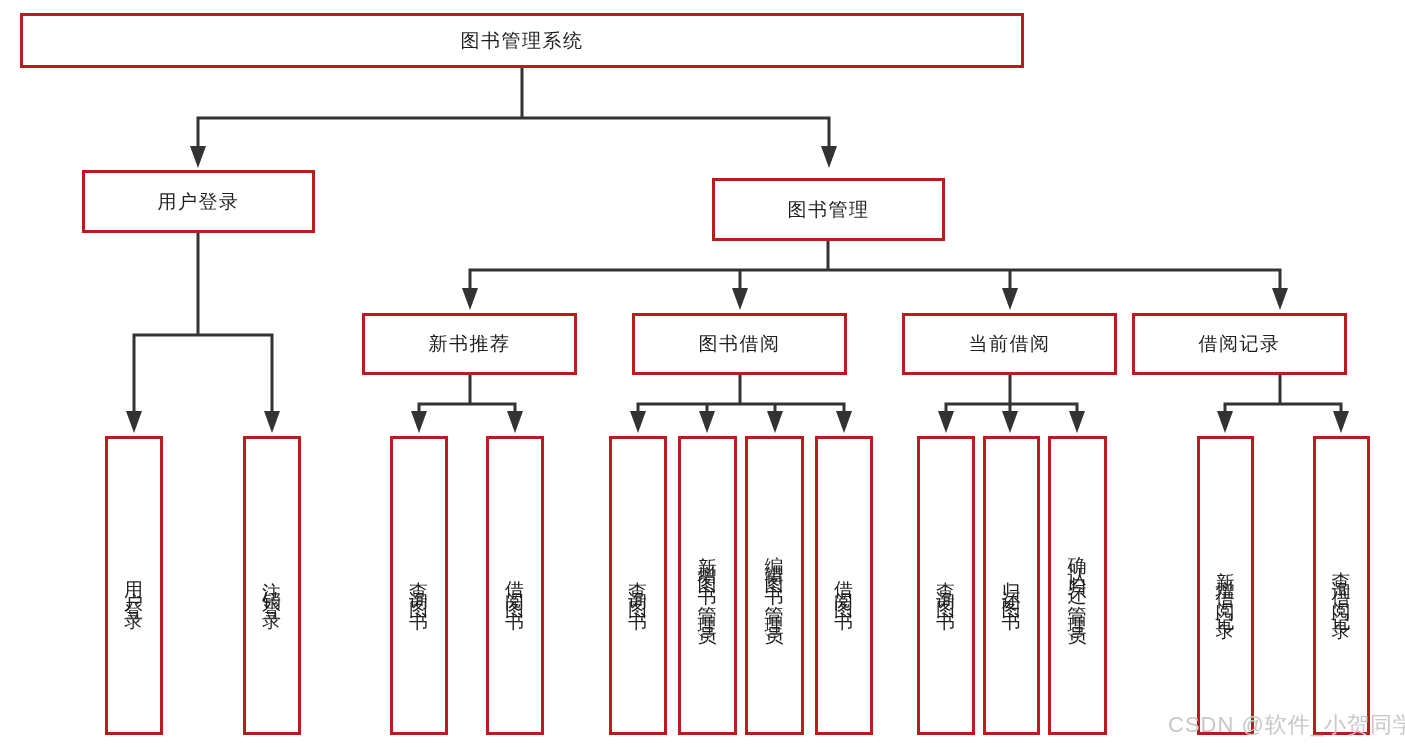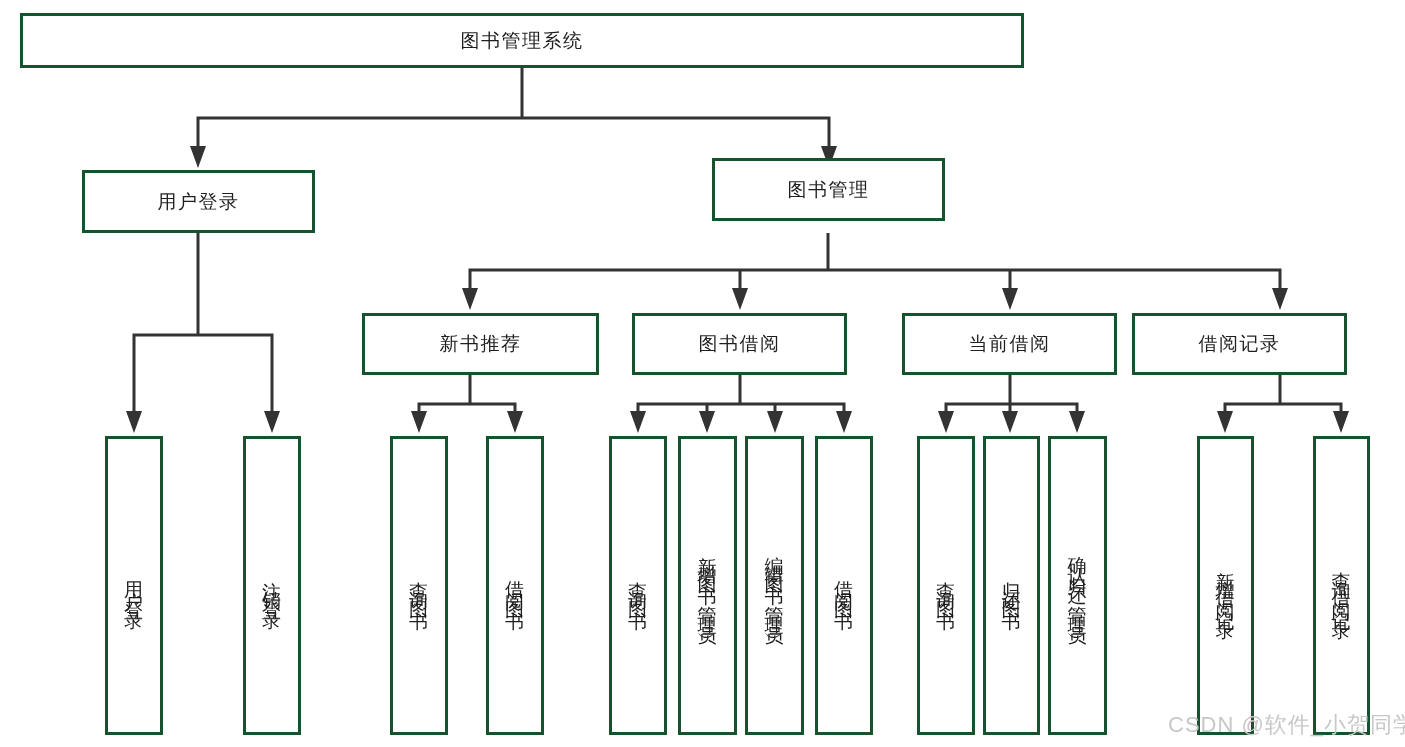--- a/index.html
+++ b/index.html
@@ -2,21 +2,21 @@
 <html><head>
 <meta charset="utf-8">
 <style>
   html,body{margin:0;padding:0;background:#fff;}
   .canvas{
     position:relative;width:1405px;height:747px;background:#ffffff;
     font-family:"Liberation Sans","DejaVu Sans",sans-serif;overflow:hidden;
   }
   .wires{position:absolute;left:0;top:0;width:1405px;height:747px;}
   .node{
-    position:absolute;box-sizing:border-box;border:3px solid #14532d;background:#ffffff;
+    position:absolute;box-sizing:border-box;border:3px solid #b91c1c;background:#ffffff;
     display:flex;align-items:center;justify-content:center;color:#1f1f1f;z-index:2;
   }
   .h{font-size:19px;letter-spacing:1.5px;}
   .v span{
     writing-mode:vertical-rl;text-orientation:mixed;
     font-size:19px;letter-spacing:10px;line-height:1;
   }
   .watermark{
     position:absolute;left:1168px;top:710px;z-index:4;
     font-size:22px;color:#c7c7c7;white-space:nowrap;letter-spacing:1px;
@@ -82,25 +82,25 @@
     </g>
   </svg>
 
   <div class="node h" style="left:20px;top:13px;width:1004px;height:55px">
     <span>图书管理系统</span>
   </div>
 
   <div class="node h" style="left:82px;top:170px;width:233px;height:63px">
     <span>用户登录</span>
   </div>
-  <div class="node h" style="left:712px;top:158px;width:233px;height:63px">
+  <div class="node h" style="left:712px;top:178px;width:233px;height:63px">
     <span>图书管理</span>
   </div>
 
-  <div class="node h" style="left:362px;top:313px;width:237px;height:62px">
+  <div class="node h" style="left:362px;top:313px;width:215px;height:62px">
     <span>新书推荐</span>
   </div>
   <div class="node h" style="left:902px;top:313px;width:215px;height:62px">
     <span>当前借阅</span>
   </div>
   <div class="node h" style="left:632px;top:313px;width:215px;height:62px">
     <span>图书借阅</span>
   </div>
   <div class="node h" style="left:1132px;top:313px;width:215px;height:62px">
     <span>借阅记录</span>

